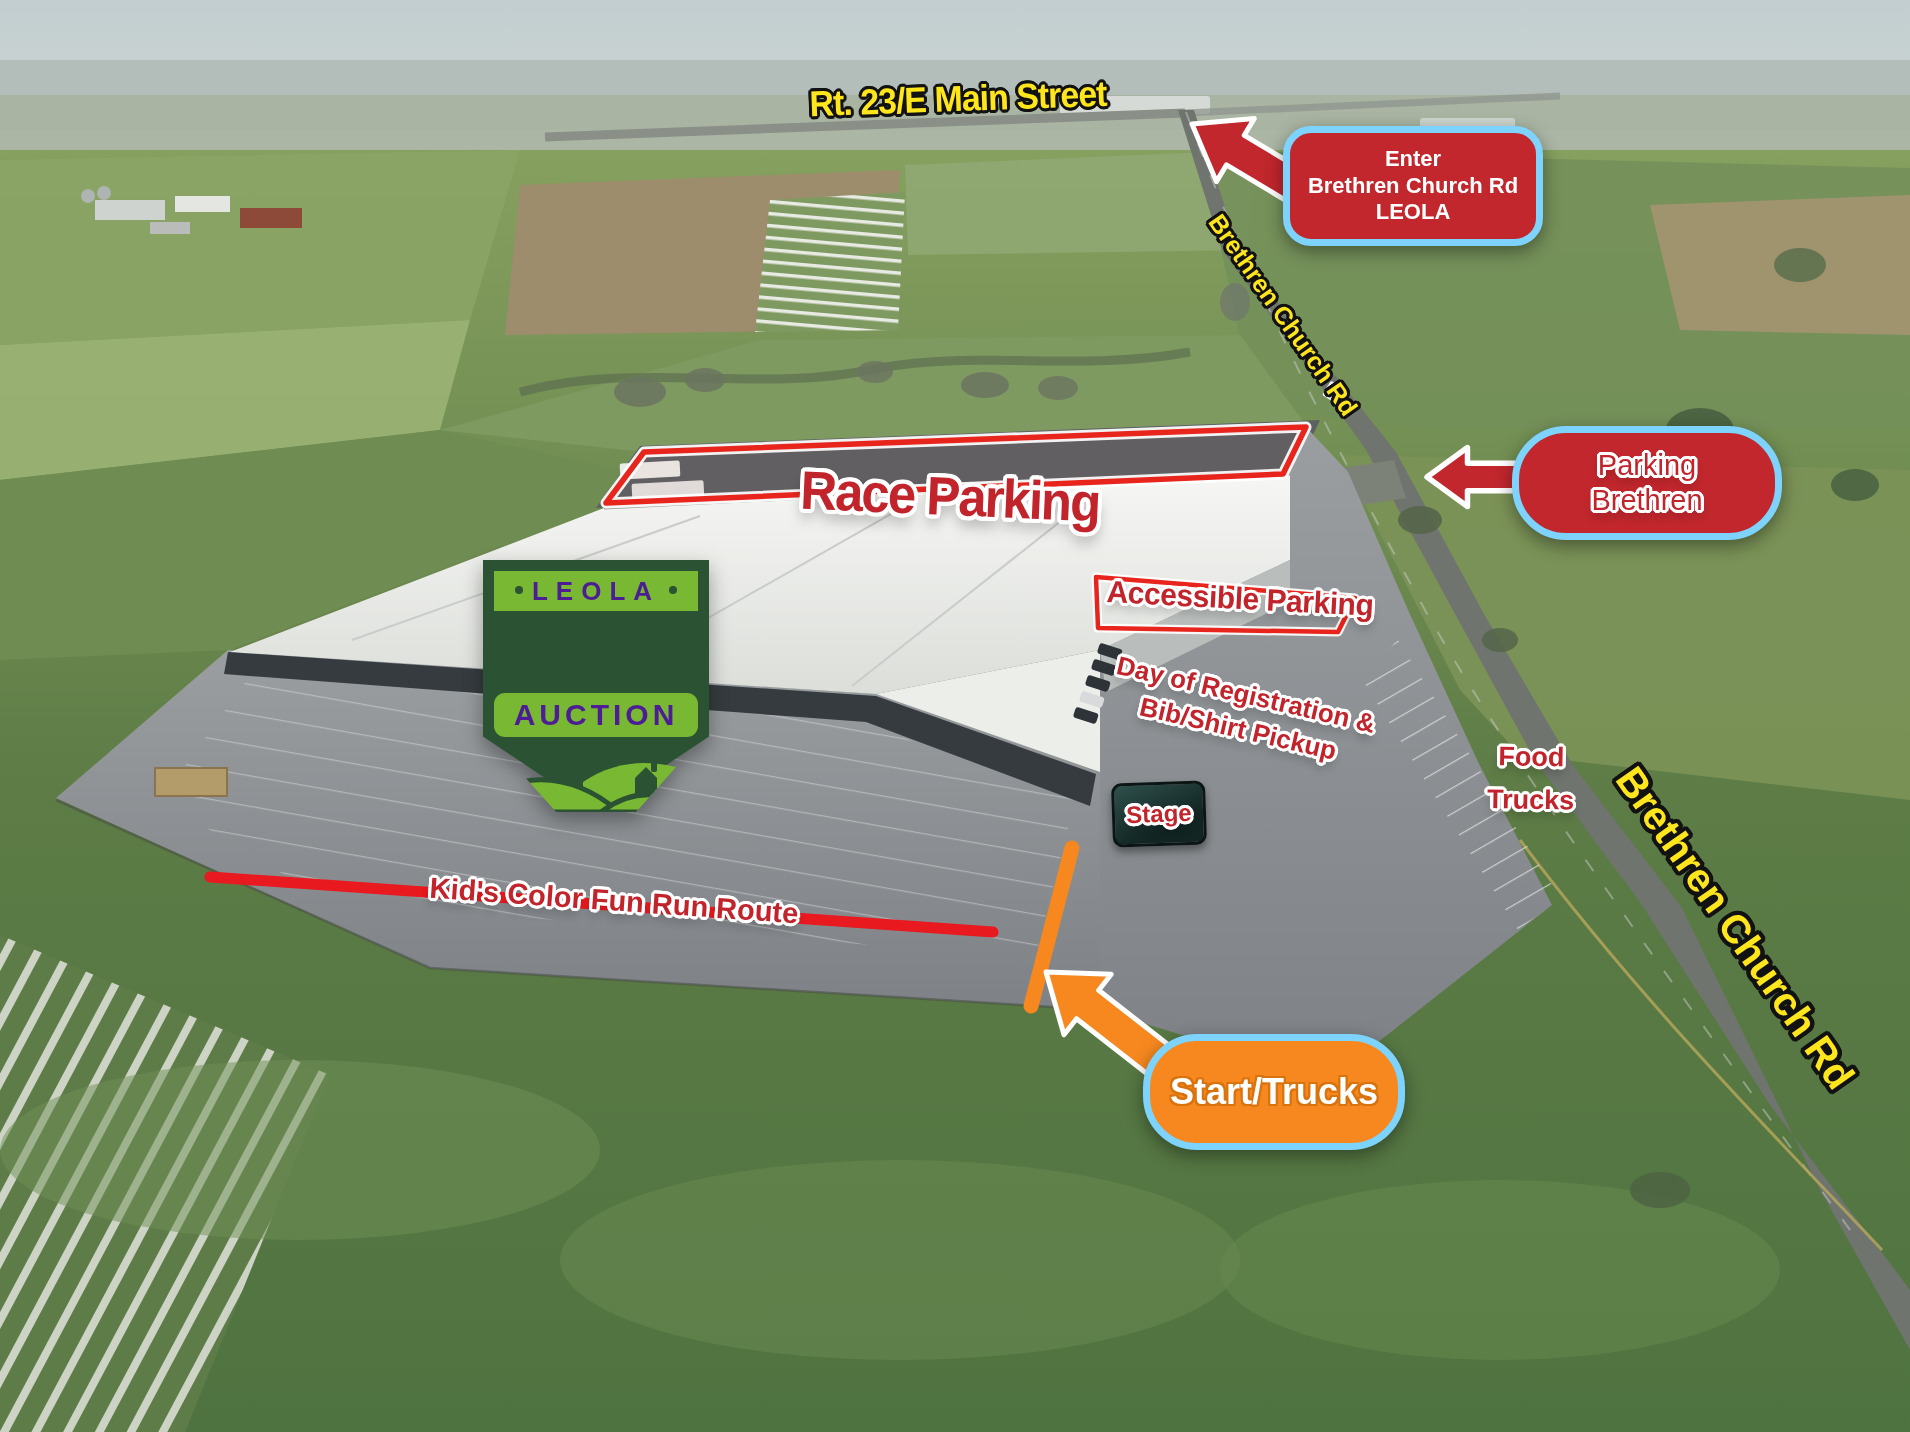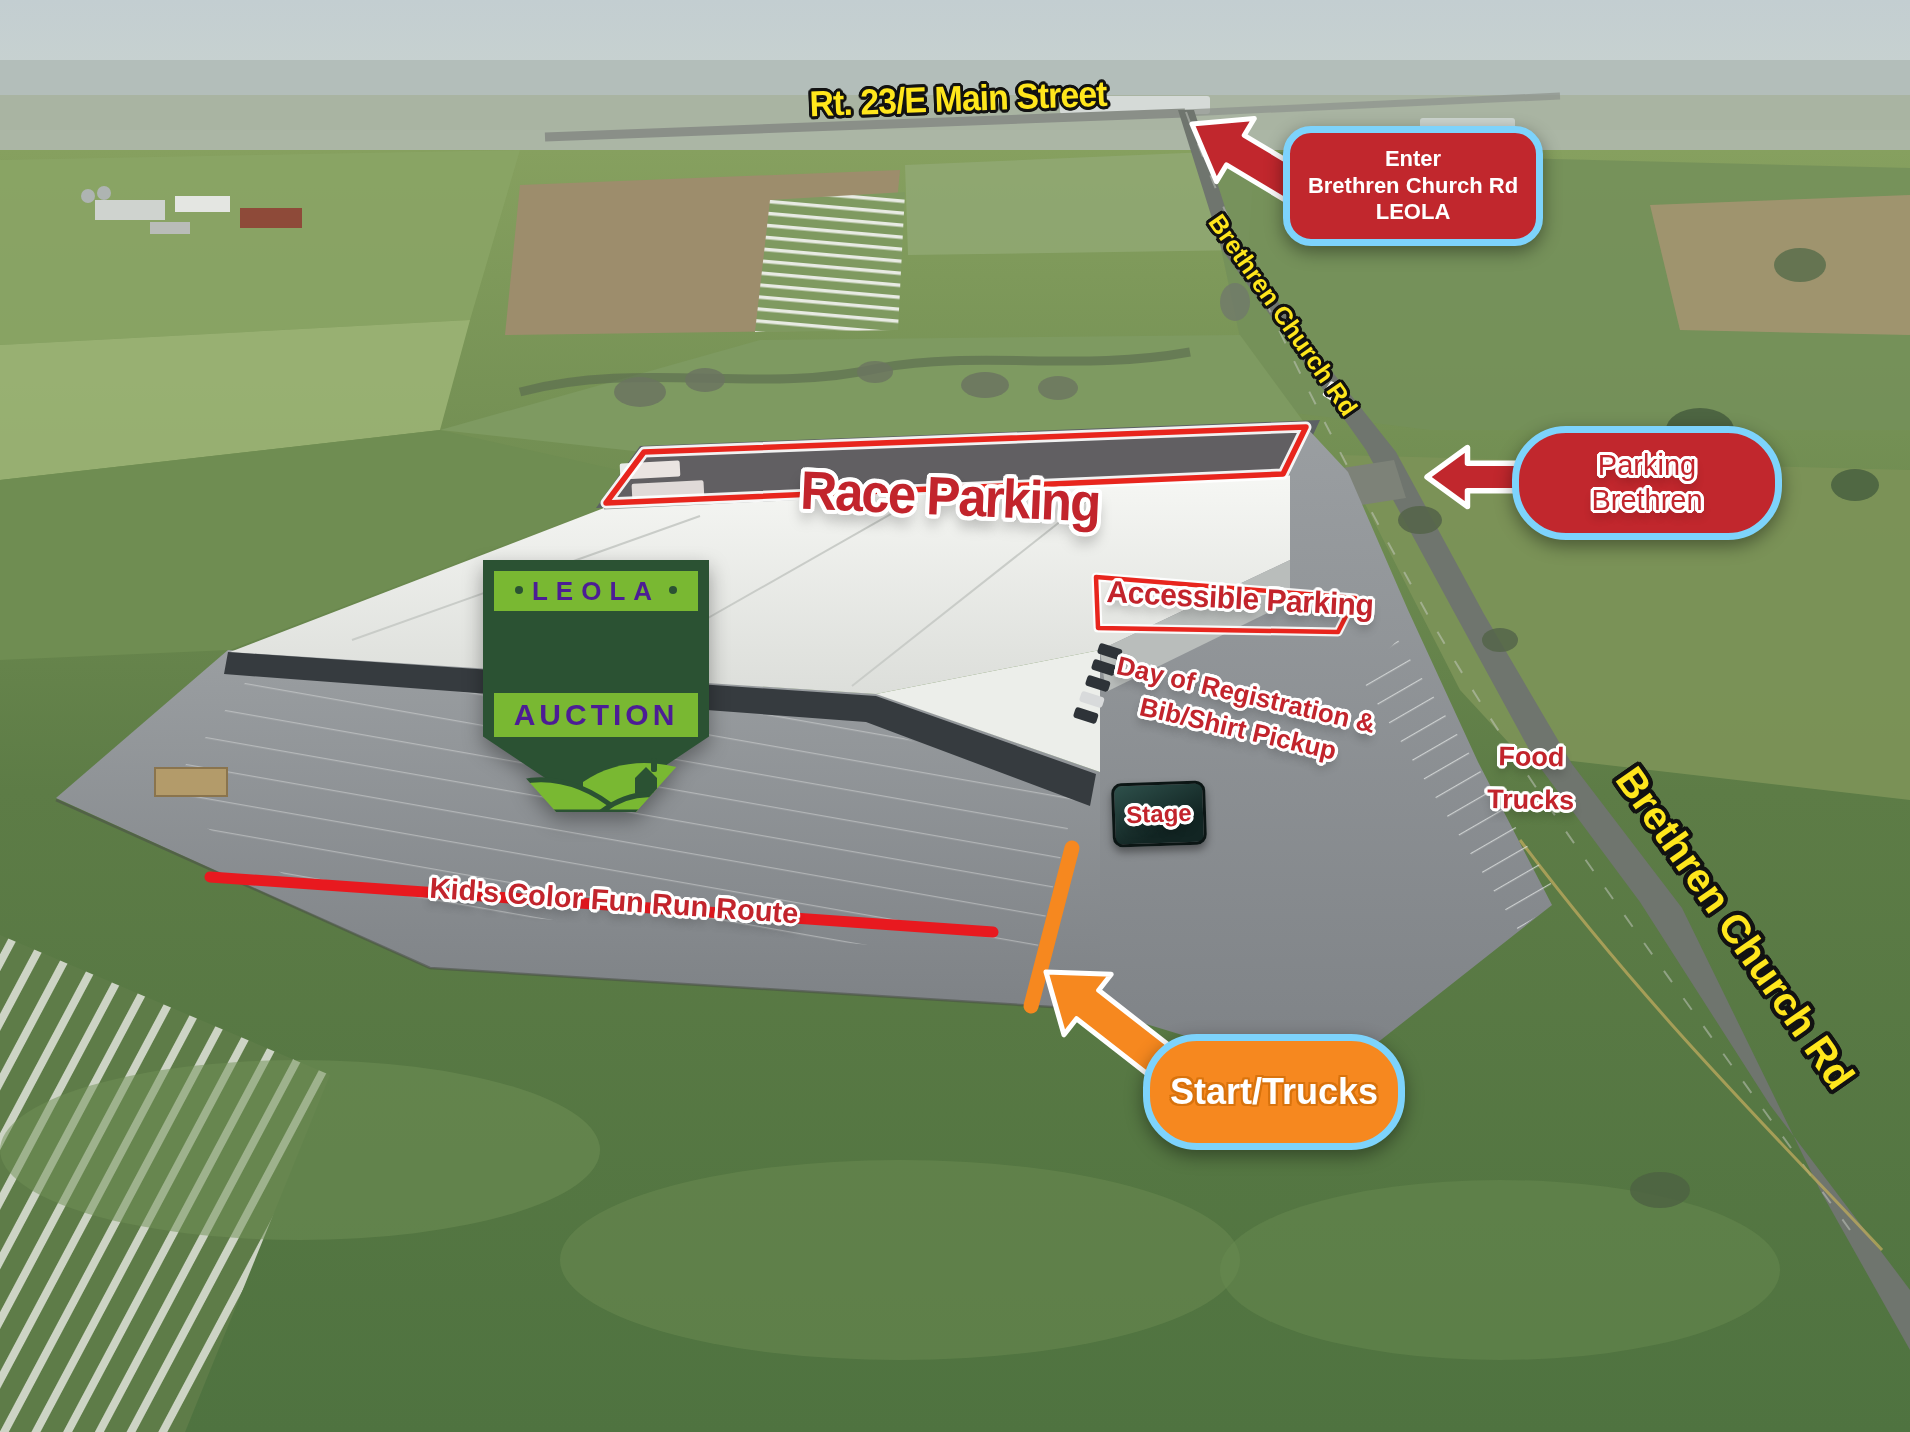--- a/index.html
+++ b/index.html
@@ -70,21 +70,21 @@
     filter:drop-shadow(0 8px 10px rgba(0,0,0,.35));}
   #logo .shield{position:absolute;inset:0;background:#2b5233;
     clip-path:polygon(0 0,100% 0,100% 70%,50% 100%,0 70%);}
   #logo .band{position:absolute;left:11px;right:11px;background:#79b832;
     display:flex;align-items:center;justify-content:center;color:#4c1d95;font-weight:bold;}
   #logo .b1{top:11px;height:40px;font-size:26px;letter-spacing:8px;gap:9px;}
   #logo .b1 .dot{width:8px;height:8px;border-radius:50%;background:#2b5233;display:inline-block;margin-bottom:3px;}
   #logo .mid{position:absolute;left:11px;right:11px;top:55px;height:74px;display:flex;
     align-items:center;justify-content:center;color:#fff;font-weight:bold;}
   #logo .mid span{display:inline-block;font-size:47px;letter-spacing:1px;transform:scale(.95,1.42);}
-  #logo .b2{top:133px;height:44px;font-size:30px;letter-spacing:4px;}
+  #logo .b2{top:133px;height:44px;font-size:30px;letter-spacing:4px;border-radius:11px;}
   #logo svg.hills{position:absolute;left:0;bottom:0;width:226px;height:74px;
     clip-path:polygon(0 0,100% 0,100% -10%,50% 160%,0 -10%);}
 </style>
 </head>
 <body>
 
 <div id="event-map">
 
   <svg class="layer" viewBox="0 0 1910 1432">
     <defs>

